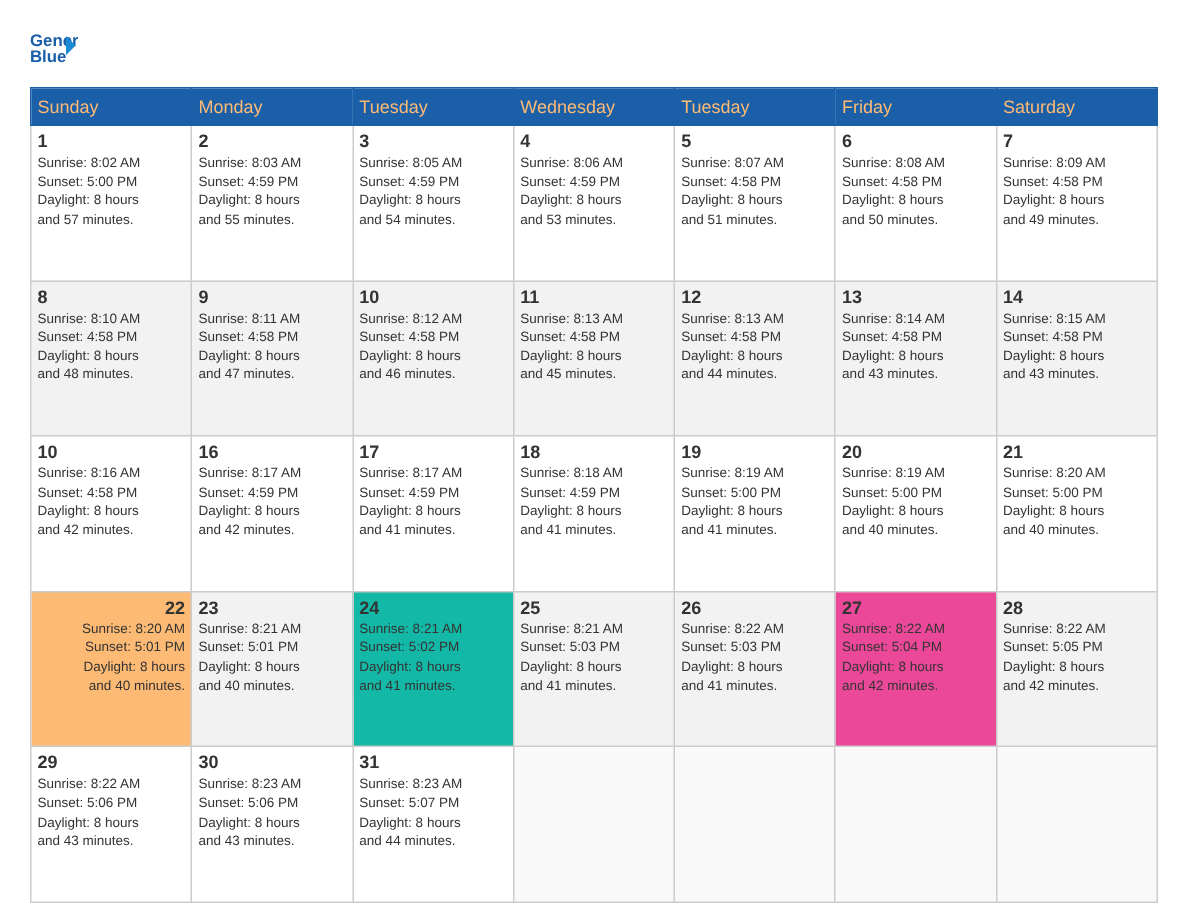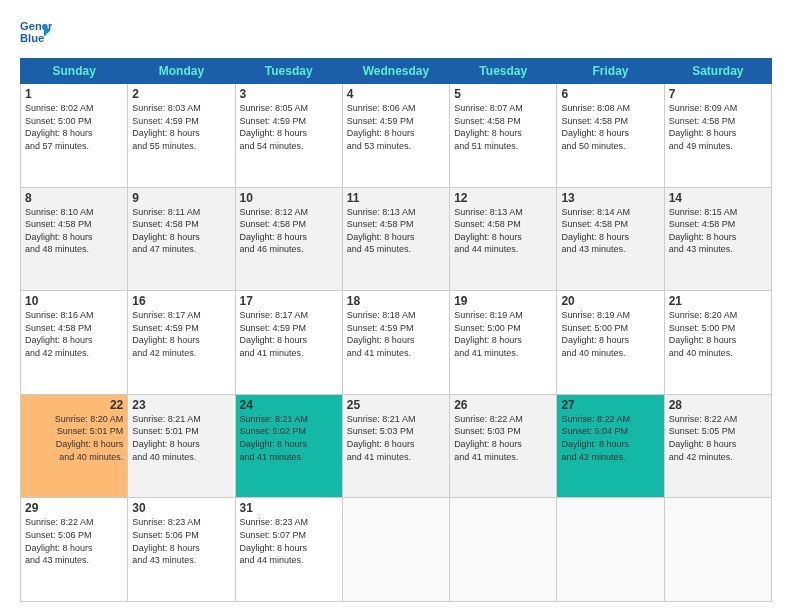--- a/index.html
+++ b/index.html
@@ -47,25 +47,25 @@
     }
     .calendar {
       flex: 1;
       border: 1px solid #ccc;
       border-collapse: collapse;
       width: 100%;
       table-layout: fixed;
     }
     .calendar th {
       background-color: #1a5fa8;
-      color: #5eead4;
+      color: #fdba74;
       font-size: 12px;
-      font-weight: bold;
+      font-weight: normal;
       padding: 5px 4px;
-      text-align: center;
+      text-align: left;
       border: 1px solid #1a5fa8;
     }
     .calendar td {
       vertical-align: top;
       border: 1px solid #ccc;
       padding: 3px 4px;
       font-size: 9.5px;
       color: #333;
       background: #fff;
       height: 88px;
@@ -227,21 +227,21 @@
             <div class="cell-text">Sunrise: 8:21 AM<br>Sunset: 5:02 PM<br>Daylight: 8 hours<br>and 41 minutes.</div>
           </td>
           <td style="background-color: rgb(242, 242, 242);">
             <span class="day-num">25</span>
             <div class="cell-text">Sunrise: 8:21 AM<br>Sunset: 5:03 PM<br>Daylight: 8 hours<br>and 41 minutes.</div>
           </td>
           <td style="background-color: rgb(242, 242, 242);">
             <span class="day-num">26</span>
             <div class="cell-text">Sunrise: 8:22 AM<br>Sunset: 5:03 PM<br>Daylight: 8 hours<br>and 41 minutes.</div>
           </td>
-          <td style="background-color: #14b8a6;">
+          <td style="background-color: #ec4899;">
             <span class="day-num">27</span>
             <div class="cell-text">Sunrise: 8:22 AM<br>Sunset: 5:04 PM<br>Daylight: 8 hours<br>and 42 minutes.</div>
           </td>
           <td style="background-color: rgb(242, 242, 242);">
             <span class="day-num">28</span>
             <div class="cell-text">Sunrise: 8:22 AM<br>Sunset: 5:05 PM<br>Daylight: 8 hours<br>and 42 minutes.</div>
           </td>
         </tr>
         <tr>
           <td>

